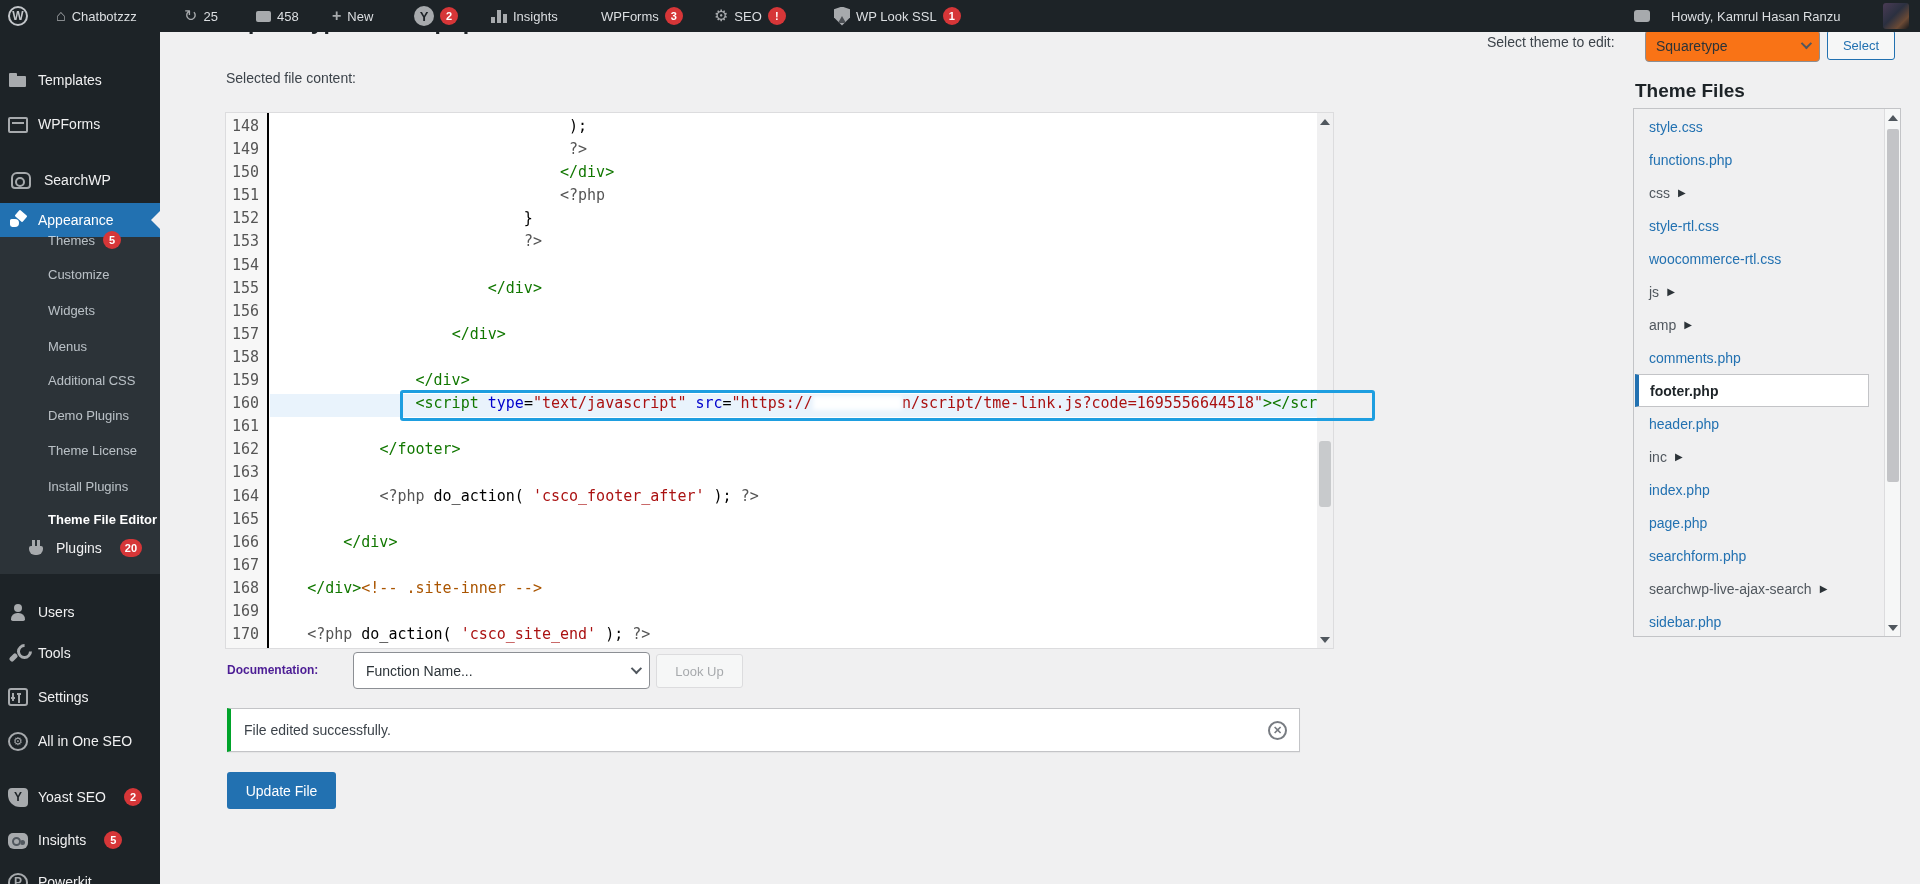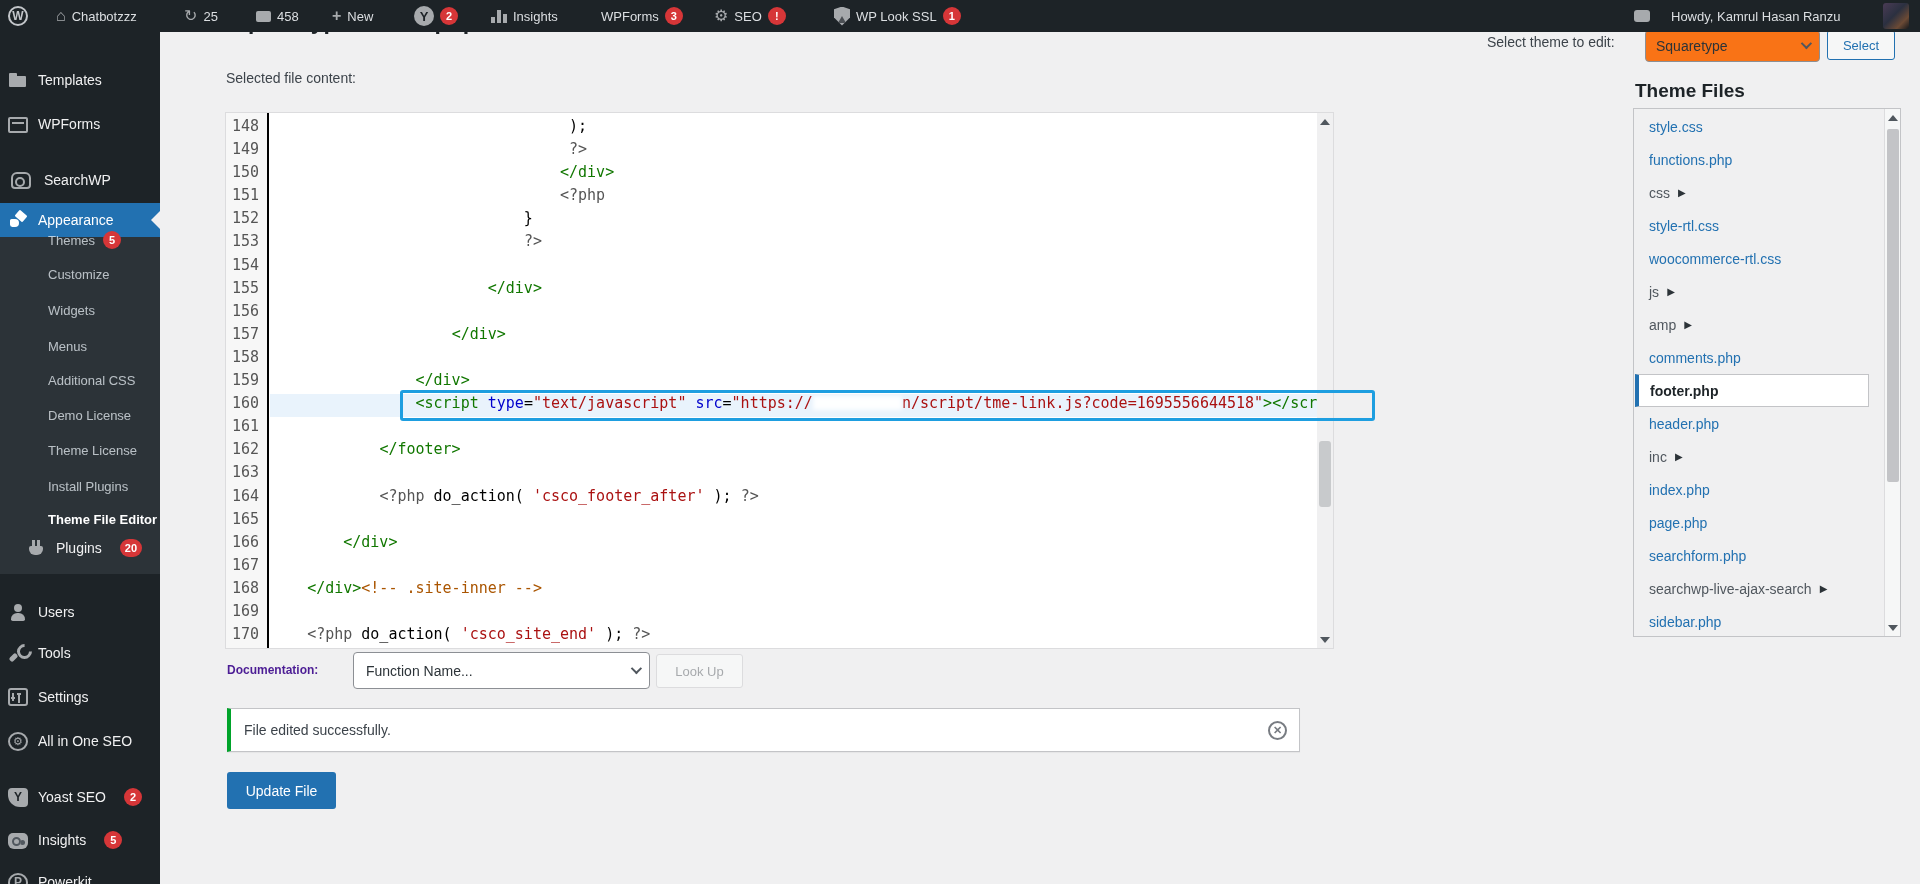--- a/index.html
+++ b/index.html
@@ -362,21 +362,21 @@
         <div class="sub-item" style="top: 263px;">
           <span>Widgets</span>
         </div>
         <div class="sub-item" style="top: 299px;">
           <span>Menus</span>
         </div>
         <div class="sub-item" style="top: 333px;">
           <span>Additional CSS</span>
         </div>
         <div class="sub-item" style="top: 368px;">
-          <span>Demo License</span>
+          <span>Demo Plugins</span>
         </div>
         <div class="sub-item" style="top: 403px;">
           <span>Theme License</span>
         </div>
         <div class="sub-item" style="top: 439px;">
           <span>Install Plugins</span>
         </div>
         <div class="sub-item current" style="top: 472px;">
           <span>Theme File Editor</span>
         </div>

